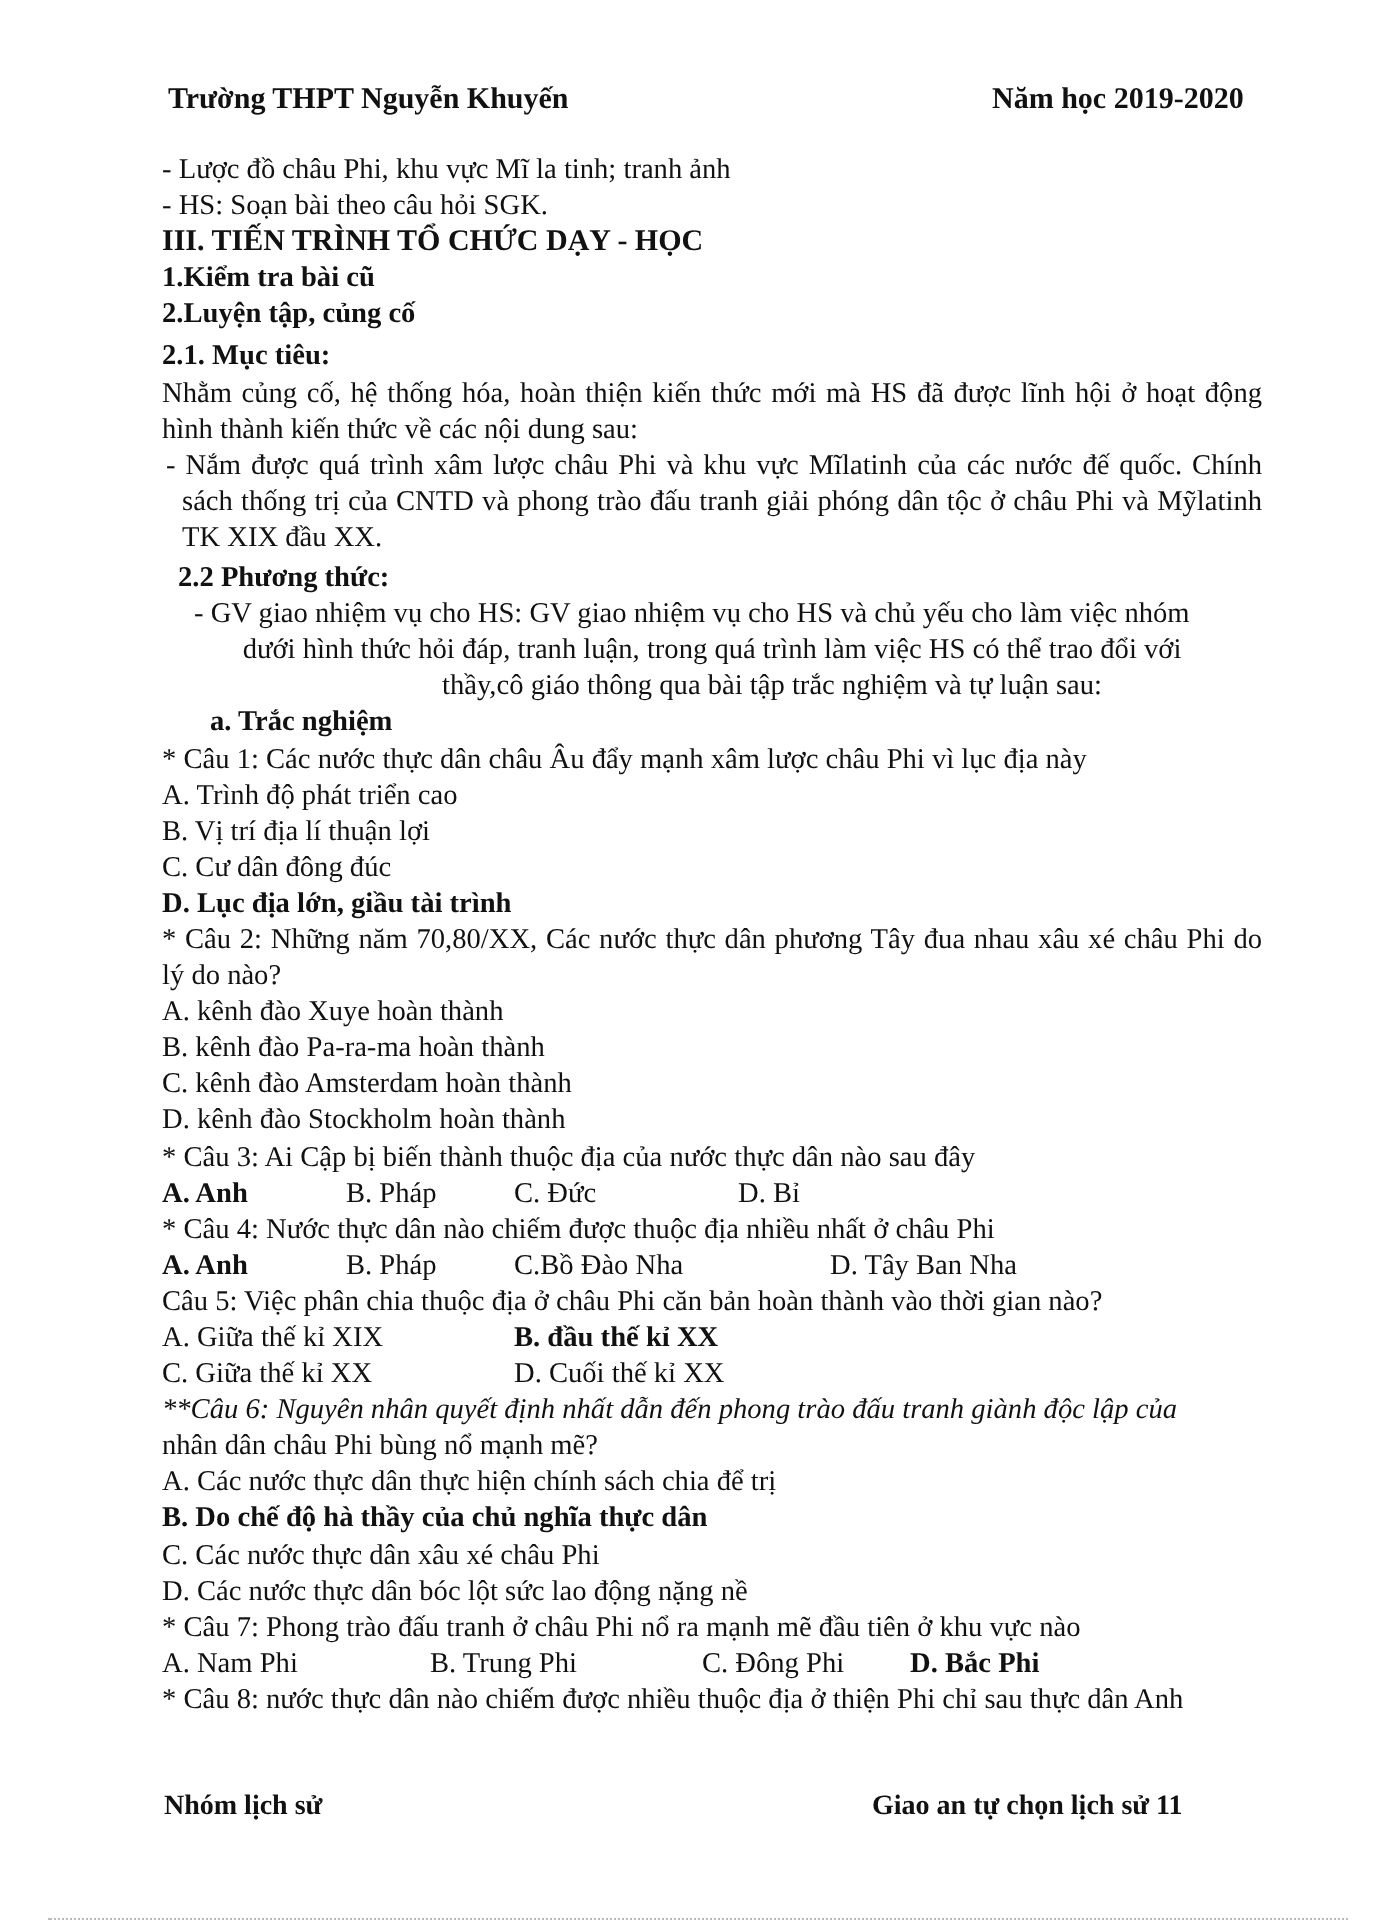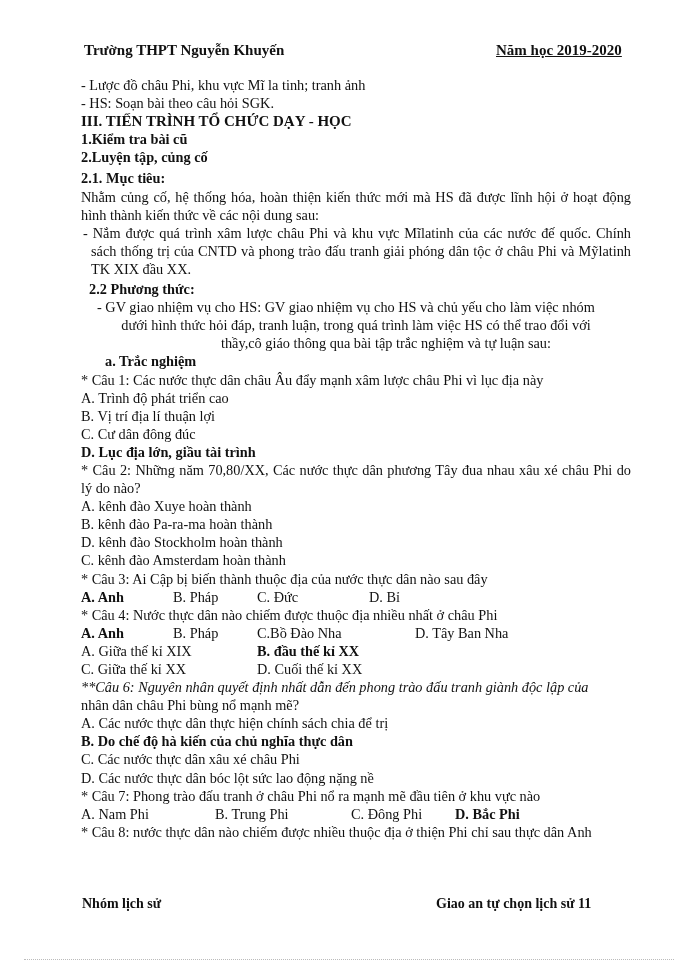--- a/index.html
+++ b/index.html
@@ -1,20 +1,20 @@
 <!DOCTYPE html>
 <html><head>
 <meta charset="utf-8">
 <style>
   html, body { margin: 0; padding: 0; background: #ffffff; }
   body { width: 700px; height: 960px; position: relative; overflow: hidden;
          font-family: "Liberation Serif", "DejaVu Serif", serif; color: #111; }
   .hdr { position: absolute; top: 42px; font-size: 15px; font-weight: bold; }
   .hdr.left { left: 84px; }
-  .hdr.right { left: 496px; text-decoration: underline; }
+  .hdr.right { left: 496px; }
   .ftr { position: absolute; top: 896px; font-size: 14px; font-weight: bold; }
   .ftr.left { left: 82px; }
   .ftr.right { left: 436px; }
   .body { position: absolute; left: 81px; top: 76px; width: 550px; font-size: 14.3px; line-height: 18.1px; }
   .ln { white-space: nowrap; height: 18.1px; }
   .b { font-weight: bold; }
   .i { font-style: italic; }
   .h3 { font-weight: bold; font-size: 15px; }
   .just { white-space: normal; text-align: justify; height: auto; }
   .ind1 { padding-left: 8px; }
@@ -48,52 +48,53 @@
 
   <div class="ln">* Câu 1: Các nước thực dân châu Âu đẩy mạnh xâm lược châu Phi vì lục địa này</div>
   <div class="ln">A. Trình độ phát triển cao</div>
   <div class="ln">B. Vị trí địa lí thuận  lợi</div>
   <div class="ln">C. Cư dân đông đúc</div>
   <div class="ln b">D. Lục địa lớn, giầu tài trình</div>
 
   <div class="ln just">* Câu 2: Những năm 70,80/XX, Các nước thực dân phương Tây đua nhau xâu xé châu Phi do lý do nào?</div>
   <div class="ln">A. kênh đào Xuye hoàn thành</div>
   <div class="ln">B. kênh đào Pa-ra-ma hoàn thành</div>
+  <div class="ln">C. kênh đào Amsterdam hoàn thành</div>
   <div class="ln">D. kênh đào Stockholm hoàn thành</div>
-  <div class="ln">C. kênh đào Amsterdam hoàn thành</div>
 
   <div class="ln">* Câu 3: Ai Cập bị biến thành thuộc địa của nước thực dân nào sau đây</div>
   <div class="row">
     <span class="b" style="width:92px">A. Anh</span>
     <span style="width:84px">B. Pháp</span>
     <span style="width:112px">C. Đức</span>
     <span>D. Bỉ</span>
   </div>
 
   <div class="ln">* Câu 4: Nước thực dân nào  chiếm được thuộc địa nhiều nhất ở châu Phi</div>
   <div class="row">
     <span class="b" style="width:92px">A. Anh</span>
     <span style="width:84px">B. Pháp</span>
     <span style="width:158px">C.Bồ Đào Nha</span>
     <span>D. Tây  Ban Nha</span>
   </div>
 
+  <div class="ln">Câu 5: Việc phân  chia thuộc địa ở châu Phi căn bản hoàn thành vào thời gian nào?</div>
   <div class="row">
     <span style="width:176px">A. Giữa thế kỉ XIX</span>
     <span class="b">B. đầu thế kỉ XX</span>
   </div>
   <div class="row">
     <span style="width:176px">C. Giữa thế kỉ XX</span>
     <span>D. Cuối thế kỉ XX</span>
   </div>
 
   <div class="ln i">**Câu 6: Nguyên nhân quyết định nhất dẫn đến phong trào đấu tranh giành độc lập của</div>
   <div class="ln">nhân  dân châu Phi bùng nổ mạnh mẽ?</div>
   <div class="ln">A. Các nước thực dân thực hiện chính sách chia để trị</div>
-  <div class="ln b">B. Do chế độ hà kiến  của chủ nghĩa thực dân</div>
+  <div class="ln b">B. Do chế độ hà thầy  của chủ nghĩa thực dân</div>
   <div class="ln">C. Các nước thực dân xâu xé châu Phi</div>
   <div class="ln">D. Các nước thực dân bóc lột sức lao động nặng nề</div>
 
   <div class="ln">* Câu 7: Phong trào đấu tranh ở châu Phi nổ ra mạnh mẽ đầu tiên ở khu vực nào</div>
   <div class="row">
     <span style="width:134px">A. Nam Phi</span>
     <span style="width:136px">B. Trung  Phi</span>
     <span style="width:104px">C. Đông Phi</span>
     <span class="b">D. Bắc Phi</span>
   </div>

